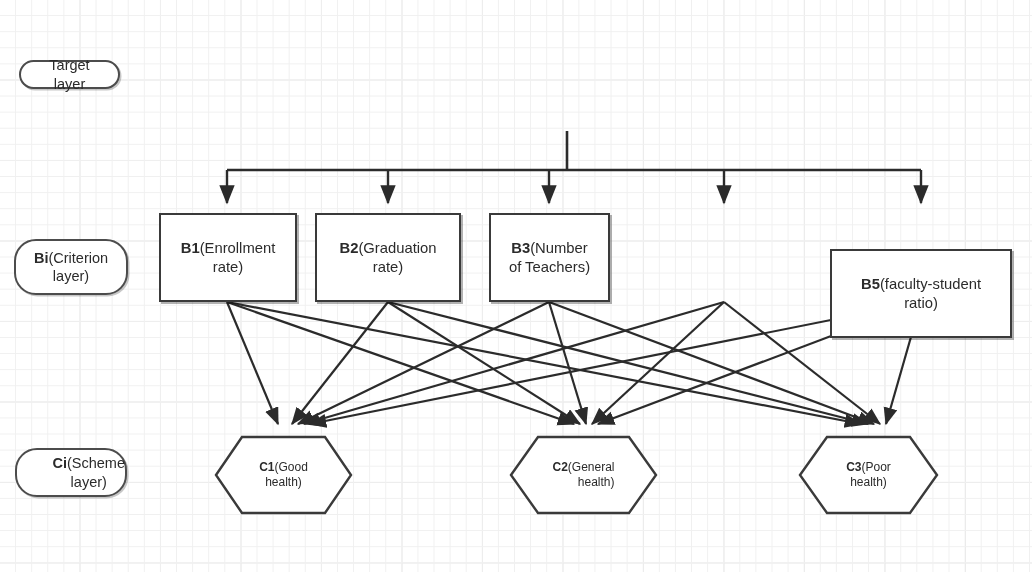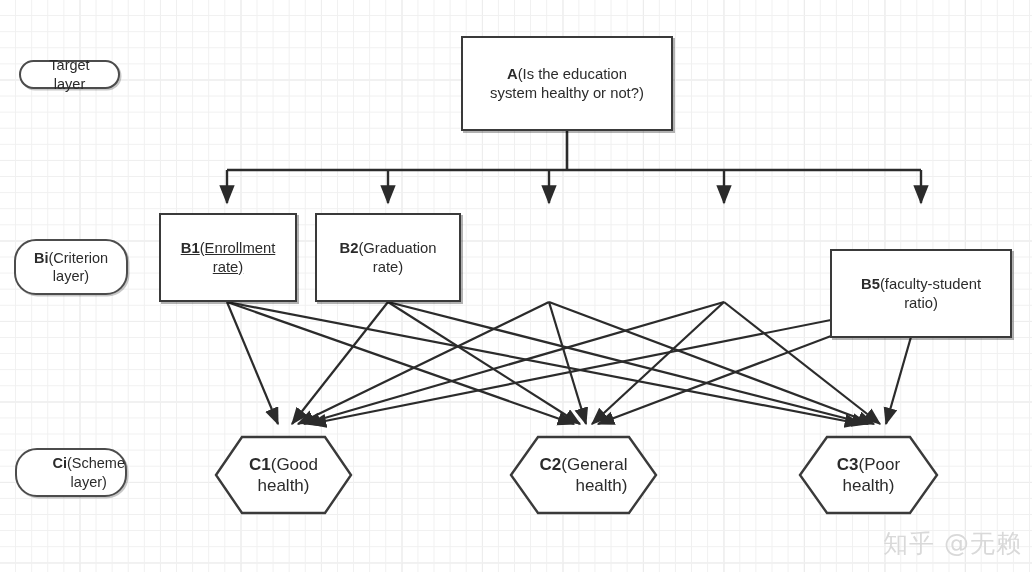--- a/index.html
+++ b/index.html
@@ -52,21 +52,21 @@
     box-shadow: 1.5px 1.5px 0 rgba(0,0,0,0.22);
   }
   .rect-node {
     border: 2px solid #3a3a3a;
     background: #ffffff;
     font-size: 14.8px;
     box-shadow: 2px 2px 0 rgba(0,0,0,0.30);
   }
   .hex-node {
     background: transparent;
-    font-size: 17px;
+    font-size: 12px;
   }
   .hex-node .hex-shape {
     position: absolute;
     left: 0; top: 0;
     width: 100%;
     height: 100%;
   }
   .hex-node .hex-label {
     position: relative;
     z-index: 2;
@@ -147,41 +147,41 @@
     </div>
   </div>
 
   <div class="node layer-pill" style="left:15px; top:448px; width:112px; height:49px;justify-content:flex-end;">
     <div class="n-txt">
       <b>Ci</b><span>(Scheme</span><br>
       <span>layer)</span>
     </div>
   </div>
 
-  <div class="node rect-node" style="left:461px; top:36px; width:212px; height:95px;">
-    <div class="n-txt">
-      <b>A</b><span>(Is the education</span><br>
-      <span>system healthy or not?)</span>
-    </div>
-  </div>
-
-  <div class="node rect-node" style="left:159px; top:213px; width:138px; height:89px;text-decoration:underline;">
+
+  <div class="node rect-node" style="left:159px; top:213px; width:138px; height:89px;">
     <div class="n-txt">
       <b>B1</b><span>(Enrollment</span><br>
       <span>rate)</span>
     </div>
   </div>
 
   <div class="node rect-node" style="left:315px; top:213px; width:146px; height:89px;">
     <div class="n-txt">
       <b>B2</b><span>(Graduation</span><br>
       <span>rate)</span>
     </div>
   </div>
 
+  <div class="node rect-node" style="left:489px; top:213px; width:121px; height:89px;">
+    <div class="n-txt">
+      <b>B3</b><span>(Number</span><br>
+      <span>of Teachers)</span>
+    </div>
+  </div>
 
 
   <div class="node rect-node" style="left:830px; top:213px; width:182px; height:89px;margin-top:36px;">
     <div class="n-txt">
       <b>B5</b><span>(faculty-student</span><br>
       <span>ratio)</span>
     </div>
   </div>
 
   <div class="node hex-node" style="left:213px; top:434px; width:141px; height:82px;">
@@ -207,15 +207,14 @@
   <div class="node hex-node" style="left:797px; top:434px; width:143px; height:82px;">
     <svg class="hex-shape" viewBox="0 0 143 82" preserveAspectRatio="none">
       <polygon points="3,41 30,3 113,3 140,41 113,79 30,79" fill="#ffffff" stroke="#3a3a3a" stroke-width="2.4" vector-effect="non-scaling-stroke"></polygon>
     </svg>
     <div class="n-txt hex-label">
       <b>C3</b><span>(Poor</span><br>
       <span>health)</span>
     </div>
   </div>
 
-  <div class="watermark">知乎 @无赖</div>
 
 </div>
 
 </body></html>

